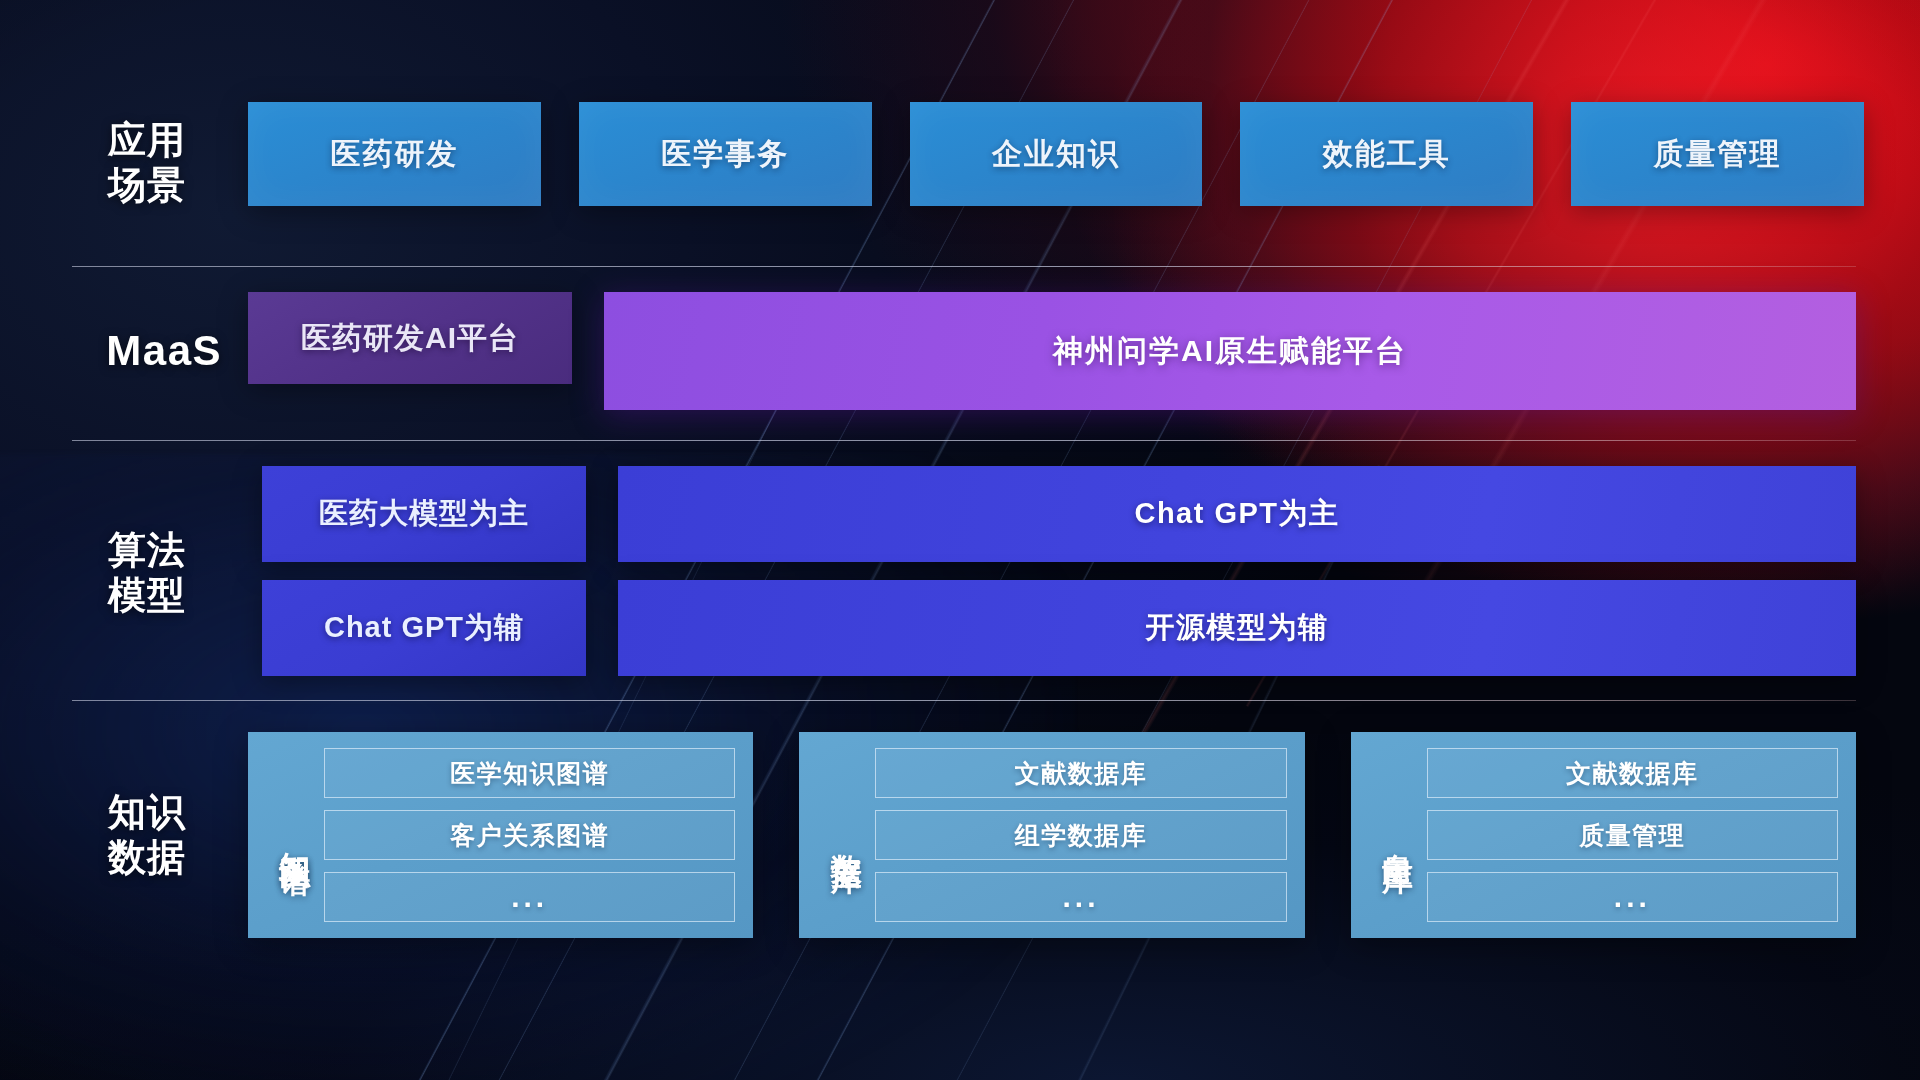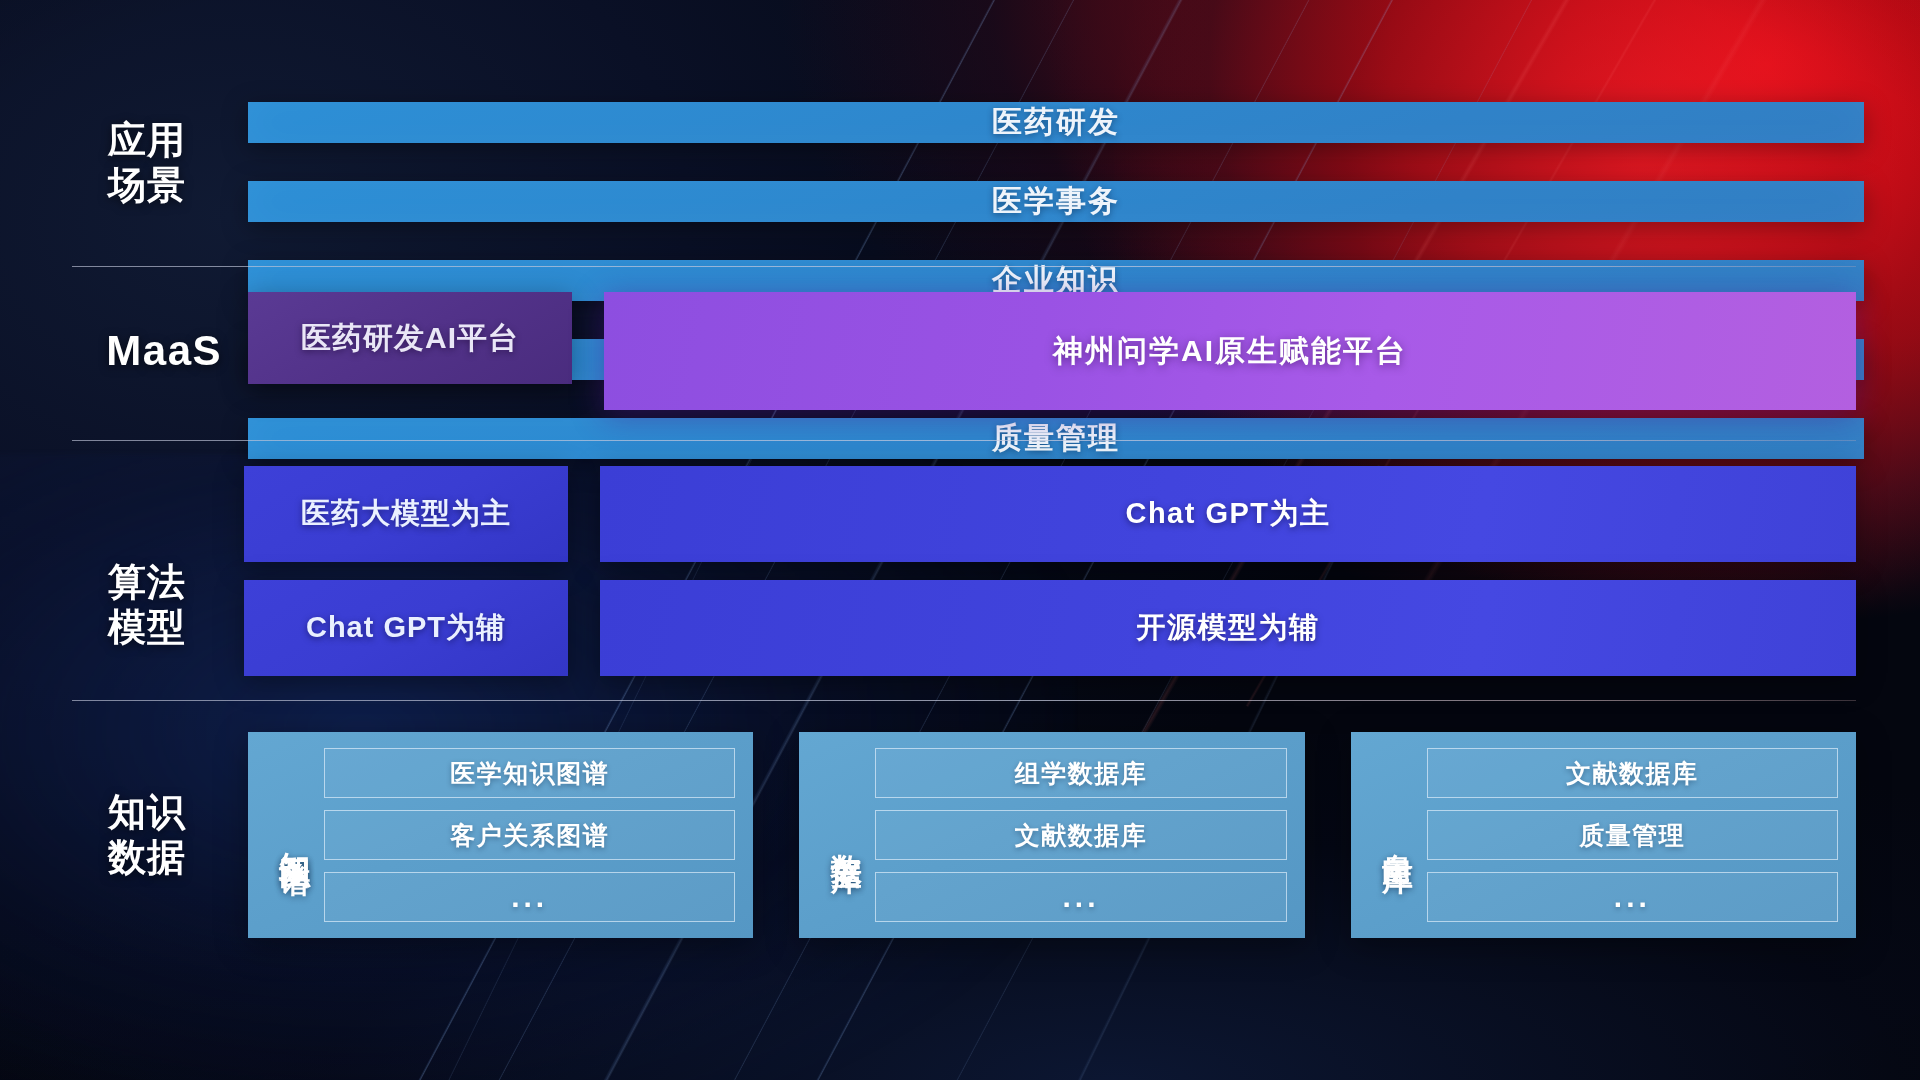--- a/index.html
+++ b/index.html
@@ -41,42 +41,42 @@
   .row{position:absolute;left:0;right:0;}
   .rowlabel{position:absolute;left:72px;width:150px;text-align:center;
     color:#ffffff;font-weight:bold;font-size:38px;line-height:1.18;letter-spacing:1px;
     text-shadow:0 2px 10px rgba(0,0,0,0.6);}
   .rowlabel.maas{font-size:42px;letter-spacing:1.5px;}
 
   .divider{position:absolute;left:72px;right:64px;height:1px;
     background:linear-gradient(90deg, rgba(190,195,215,0.65) 0%, rgba(200,205,225,0.72) 55%, rgba(225,200,205,0.55) 85%, rgba(220,180,185,0.25) 100%);}
 
   
-  .apps{position:absolute;left:248px;right:56px;top:0;display:flex;gap:38px;flex-direction:column;}
+  .apps{position:absolute;left:248px;right:56px;top:0;display:flex;gap:38px;}
   .appbox{flex:1;height:104px;display:flex;align-items:center;justify-content:center;
     color:#eef4fb;font-size:30px;font-weight:bold;letter-spacing:2px;
     background:linear-gradient(160deg,#2a8ed6 0%, #2b86cd 45%, #2f7cc3 100%);
     box-shadow:inset 0 0 40px rgba(255,255,255,0.05), 0 6px 26px rgba(0,0,0,0.35);
     text-shadow:0 2px 6px rgba(0,20,50,0.45);}
 
   
   .maasrow{position:absolute;left:248px;right:64px;display:flex;gap:32px;}
   .maas-left{width:324px;height:92px;display:flex;align-items:center;justify-content:center;
     color:#e9e6f6;font-size:30px;font-weight:bold;letter-spacing:1px;
     background:linear-gradient(150deg,#5a3a94 0%, #523289 50%, #4a2c7e 100%);
     box-shadow:0 6px 26px rgba(0,0,0,0.35);
     text-shadow:0 2px 6px rgba(20,0,40,0.5);}
   .maas-right{flex:1;height:118px;display:flex;align-items:center;justify-content:center;
     color:#ffffff;font-size:30px;font-weight:bold;letter-spacing:2px;
     background:linear-gradient(100deg,#8d4ee0 0%, #9a52e4 35%, #a85ae8 62%, #b35fe0 100%);
     box-shadow:0 6px 30px rgba(80,20,140,0.45);
     text-shadow:0 2px 8px rgba(40,0,70,0.5);}
 
   
-  .algrow{position:absolute;left:244px;right:64px;display:flex;gap:32px;}
+  .algrow{position:absolute;left:262px;right:64px;display:flex;gap:32px;}
   .alg-left{width:324px;height:96px;display:flex;align-items:center;justify-content:center;
     color:#eaf0ff;font-size:29px;font-weight:bold;letter-spacing:1px;
     background:linear-gradient(150deg,#3d40d8 0%, #3a3dd2 50%, #3336c6 100%);
     box-shadow:0 6px 26px rgba(0,0,0,0.35);
     text-shadow:0 2px 6px rgba(5,5,50,0.5);}
   .alg-right{flex:1;height:96px;display:flex;align-items:center;justify-content:center;
     color:#ffffff;font-size:29px;font-weight:bold;letter-spacing:1.5px;
     background:linear-gradient(100deg,#3b3ed6 0%, #4144dd 45%, #4548e2 70%, #3f42d8 100%);
     box-shadow:0 6px 26px rgba(0,0,0,0.35);
     text-shadow:0 2px 6px rgba(5,5,50,0.5);}
@@ -148,21 +148,21 @@
       </div>
       <div class="maasrow">
         <div class="maas-left">医药研发AI平台</div>
         <div class="maas-right">神州问学AI原生赋能平台</div>
       </div>
     </div>
 
     <div class="divider" style="top:440px;"></div>
 
     <div class="row" style="top:466px;">
-      <div class="rowlabel" style="top:62px;margin-top:32px;">
+      <div class="rowlabel" style="top:62px;">
         <div>算法</div>
         <div>模型</div>
       </div>
 
       <div class="algrow" style="top:0;">
         <div class="alg-left">医药大模型为主</div>
         <div class="alg-right">Chat GPT为主</div>
       </div>
 
       <div class="algrow" style="top:114px;">
@@ -186,22 +186,22 @@
           <div class="kcard-items">
             <div class="kitem">医学知识图谱</div>
             <div class="kitem">客户关系图谱</div>
             <div class="kitem ellipsis">...</div>
           </div>
         </div>
 
         <div class="kcard">
           <div class="kcard-label">数据库</div>
           <div class="kcard-items">
+            <div class="kitem">文献数据库</div>
             <div class="kitem">组学数据库</div>
-            <div class="kitem">文献数据库</div>
             <div class="kitem ellipsis">...</div>
           </div>
         </div>
 
         <div class="kcard">
           <div class="kcard-label">向量库</div>
           <div class="kcard-items">
             <div class="kitem">文献数据库</div>
             <div class="kitem">质量管理</div>
             <div class="kitem ellipsis">...</div>

